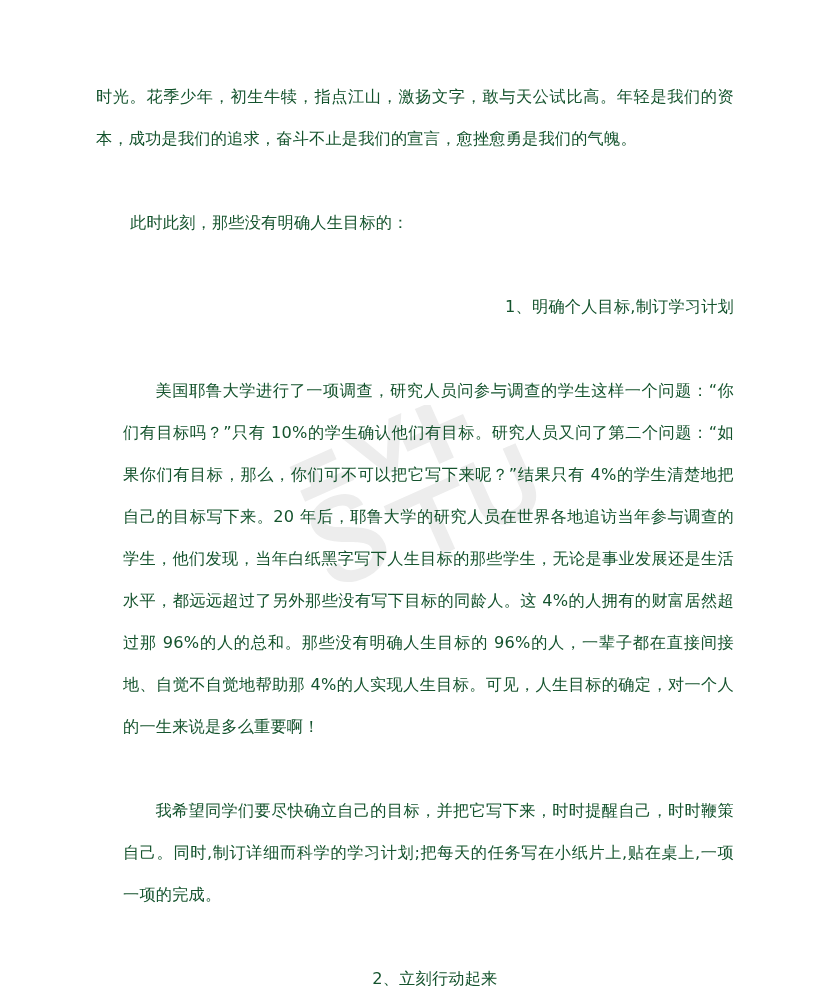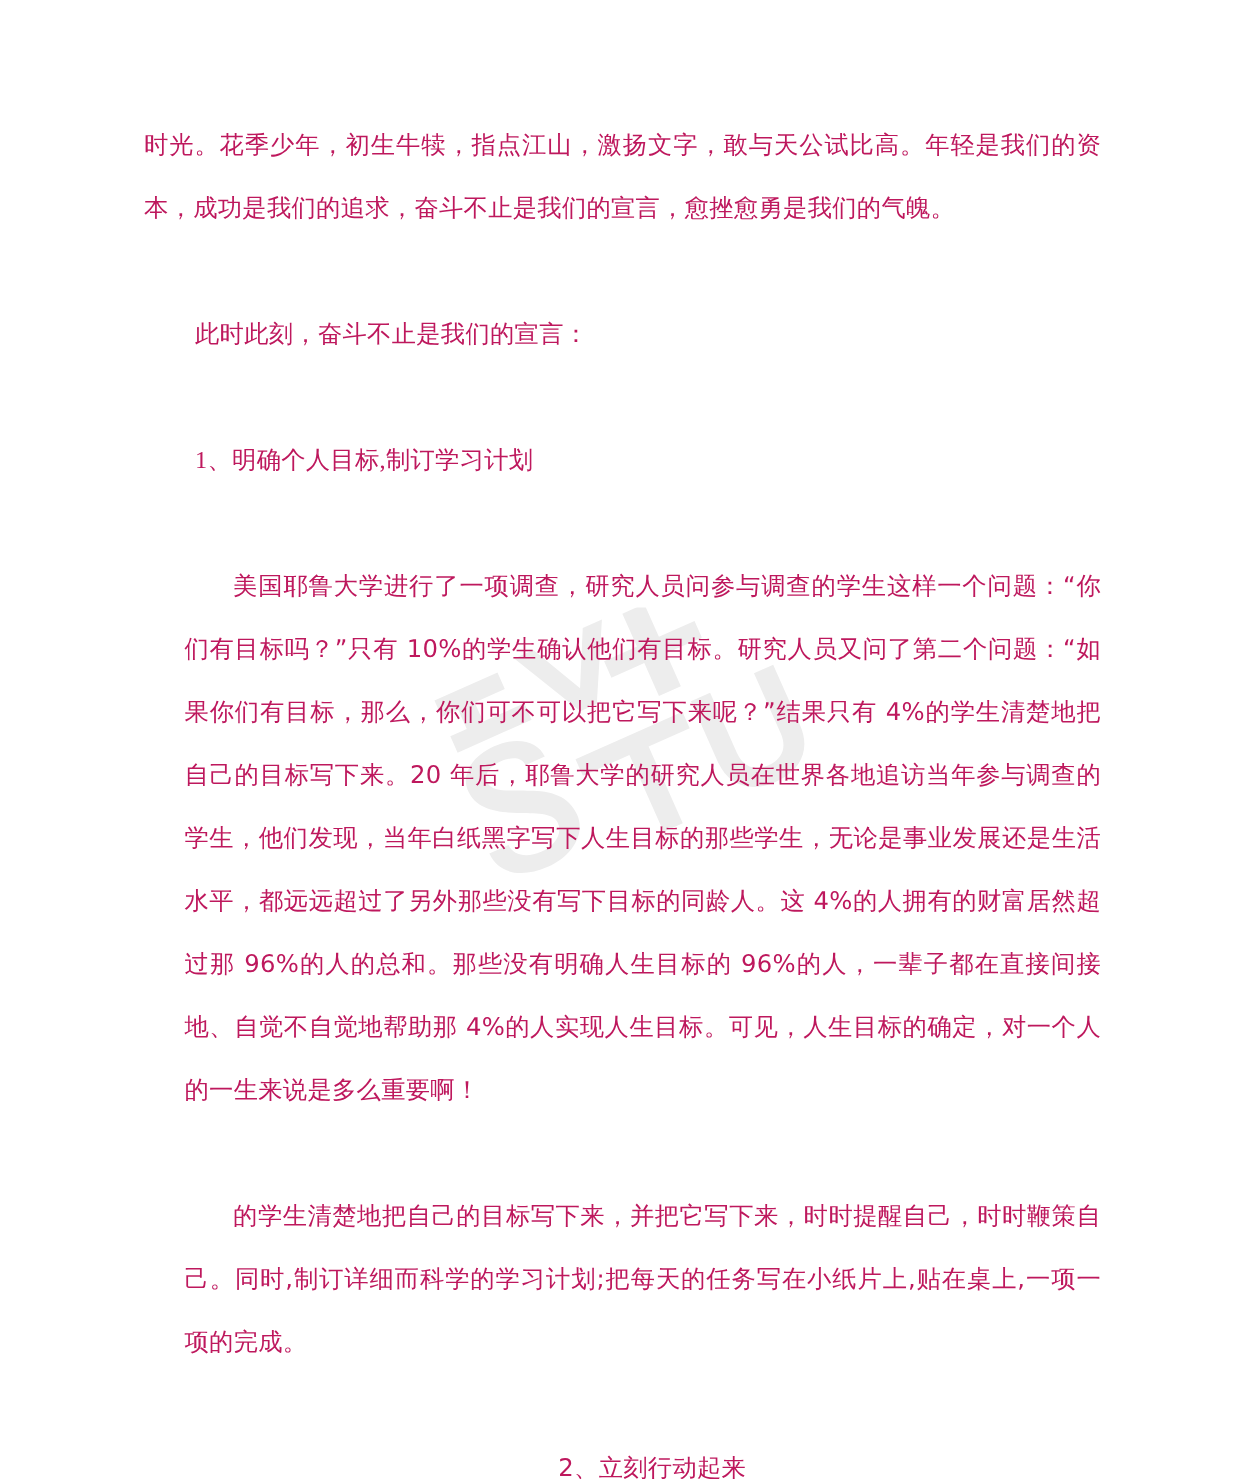--- a/index.html
+++ b/index.html
@@ -35,36 +35,35 @@
   }
   .doc-body {
     position: absolute;
     left: 96px;
     top: 76px;
     width: 638px;
     z-index: 2;
   }
   p.para {
     margin: 0;
-    color: #be185d;
+    color: #14532d;
     font-size: 16.2px;
     line-height: 42px;
     text-align: justify;
     text-justify: inter-ideograph;
     letter-spacing: 0.2px;
     word-break: break-all;
   }
   p.para.indent {
     text-indent: 2em;
     margin-left: 27px;
   }
   p.para.heading {
     text-indent: 2.1em;
-    text-align: left;
-    font-family: Liberation Serif, serif;
+    text-align: right;
   }
   p.para.sub-heading {
     text-indent: 2.45em;
     text-align: center;
   }
   p.para.lead {
     text-indent: 2.1em;
     text-align: left;
   }
   p.para.flush {
@@ -89,33 +88,33 @@
       </g>
     </svg>
   </div>
 
   <div class="doc-body">
 
     <p class="para flush">时光。花季少年，初生牛犊，指点江山，激扬文字，敢与天公试比高。年轻是我们的资本，成功是我们的追求，奋斗不止是我们的宣言，愈挫愈勇是我们的气魄。</p>
 
     <div class="gap-lg"></div>
 
-    <p class="para lead">此时此刻，奋斗不止是我们的宣言：</p>
+    <p class="para lead">此时此刻，那些没有明确人生目标的：</p>
 
     <div class="gap-lg"></div>
 
     <p class="para heading">1、明确个人目标,制订学习计划</p>
 
     <div class="gap-lg"></div>
 
     <p class="para indent">美国耶鲁大学进行了一项调查，研究人员问参与调查的学生这样一个问题：“你们有目标吗？”只有 10%的学生确认他们有目标。研究人员又问了第二个问题：“如果你们有目标，那么，你们可不可以把它写下来呢？”结果只有 4%的学生清楚地把自己的目标写下来。20 年后，耶鲁大学的研究人员在世界各地追访当年参与调查的学生，他们发现，当年白纸黑字写下人生目标的那些学生，无论是事业发展还是生活水平，都远远超过了另外那些没有写下目标的同龄人。这 4%的人拥有的财富居然超过那 96%的人的总和。那些没有明确人生目标的 96%的人，一辈子都在直接间接地、自觉不自觉地帮助那 4%的人实现人生目标。可见，人生目标的确定，对一个人的一生来说是多么重要啊！</p>
 
     <div class="gap-lg"></div>
 
-    <p class="para indent">的学生清楚地把自己的目标写下来，并把它写下来，时时提醒自己，时时鞭策自己。同时,制订详细而科学的学习计划;把每天的任务写在小纸片上,贴在桌上,一项一项的完成。</p>
+    <p class="para indent">我希望同学们要尽快确立自己的目标，并把它写下来，时时提醒自己，时时鞭策自己。同时,制订详细而科学的学习计划;把每天的任务写在小纸片上,贴在桌上,一项一项的完成。</p>
 
     <div class="gap-lg"></div>
 
     <p class="para sub-heading">2、立刻行动起来</p>
 
     <div class="gap-lg"></div>
 
   </div>
 </div>
 

